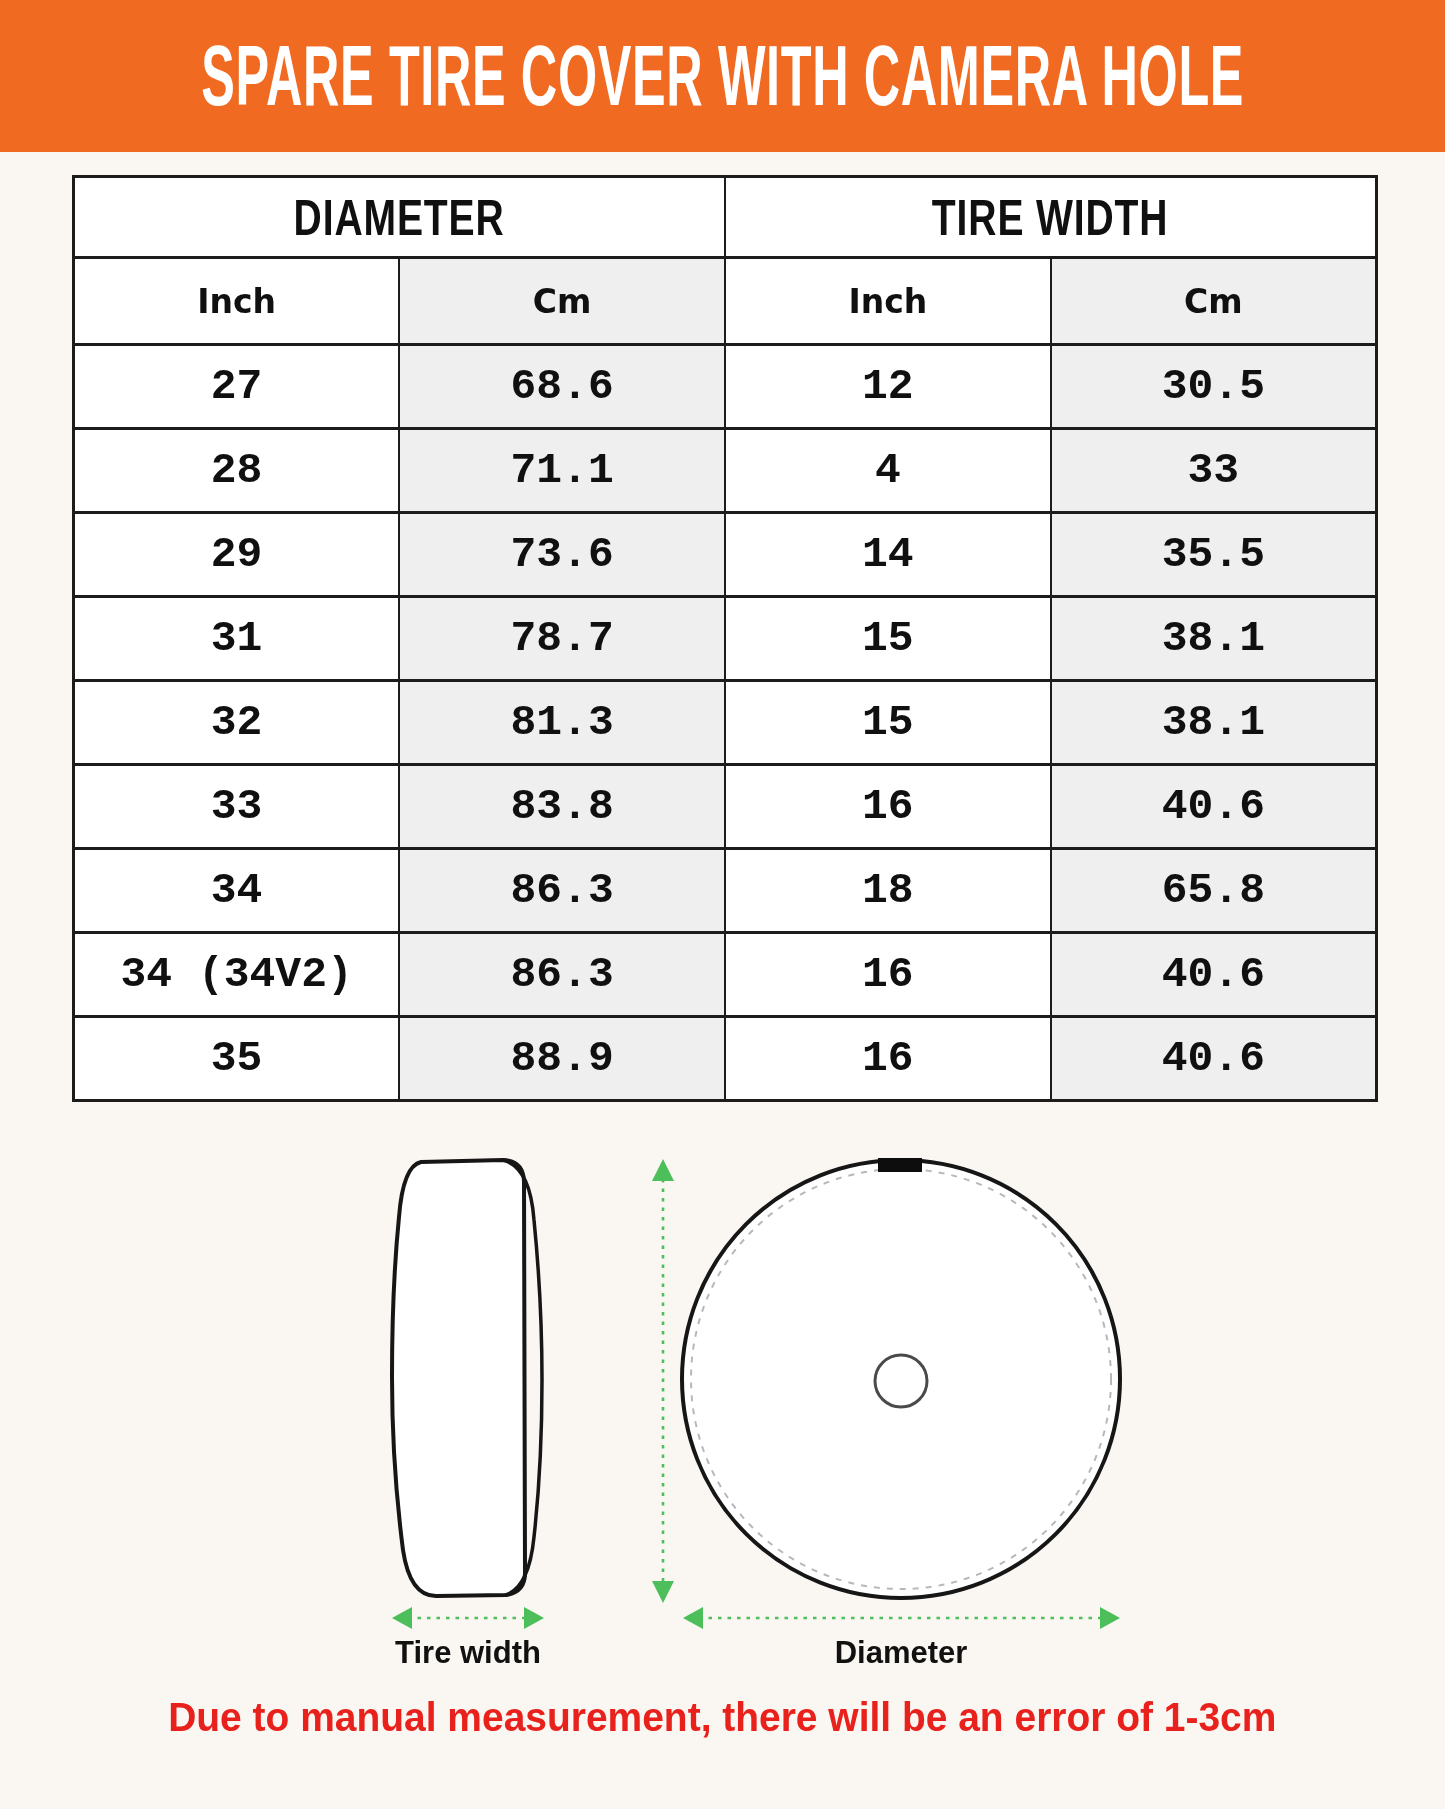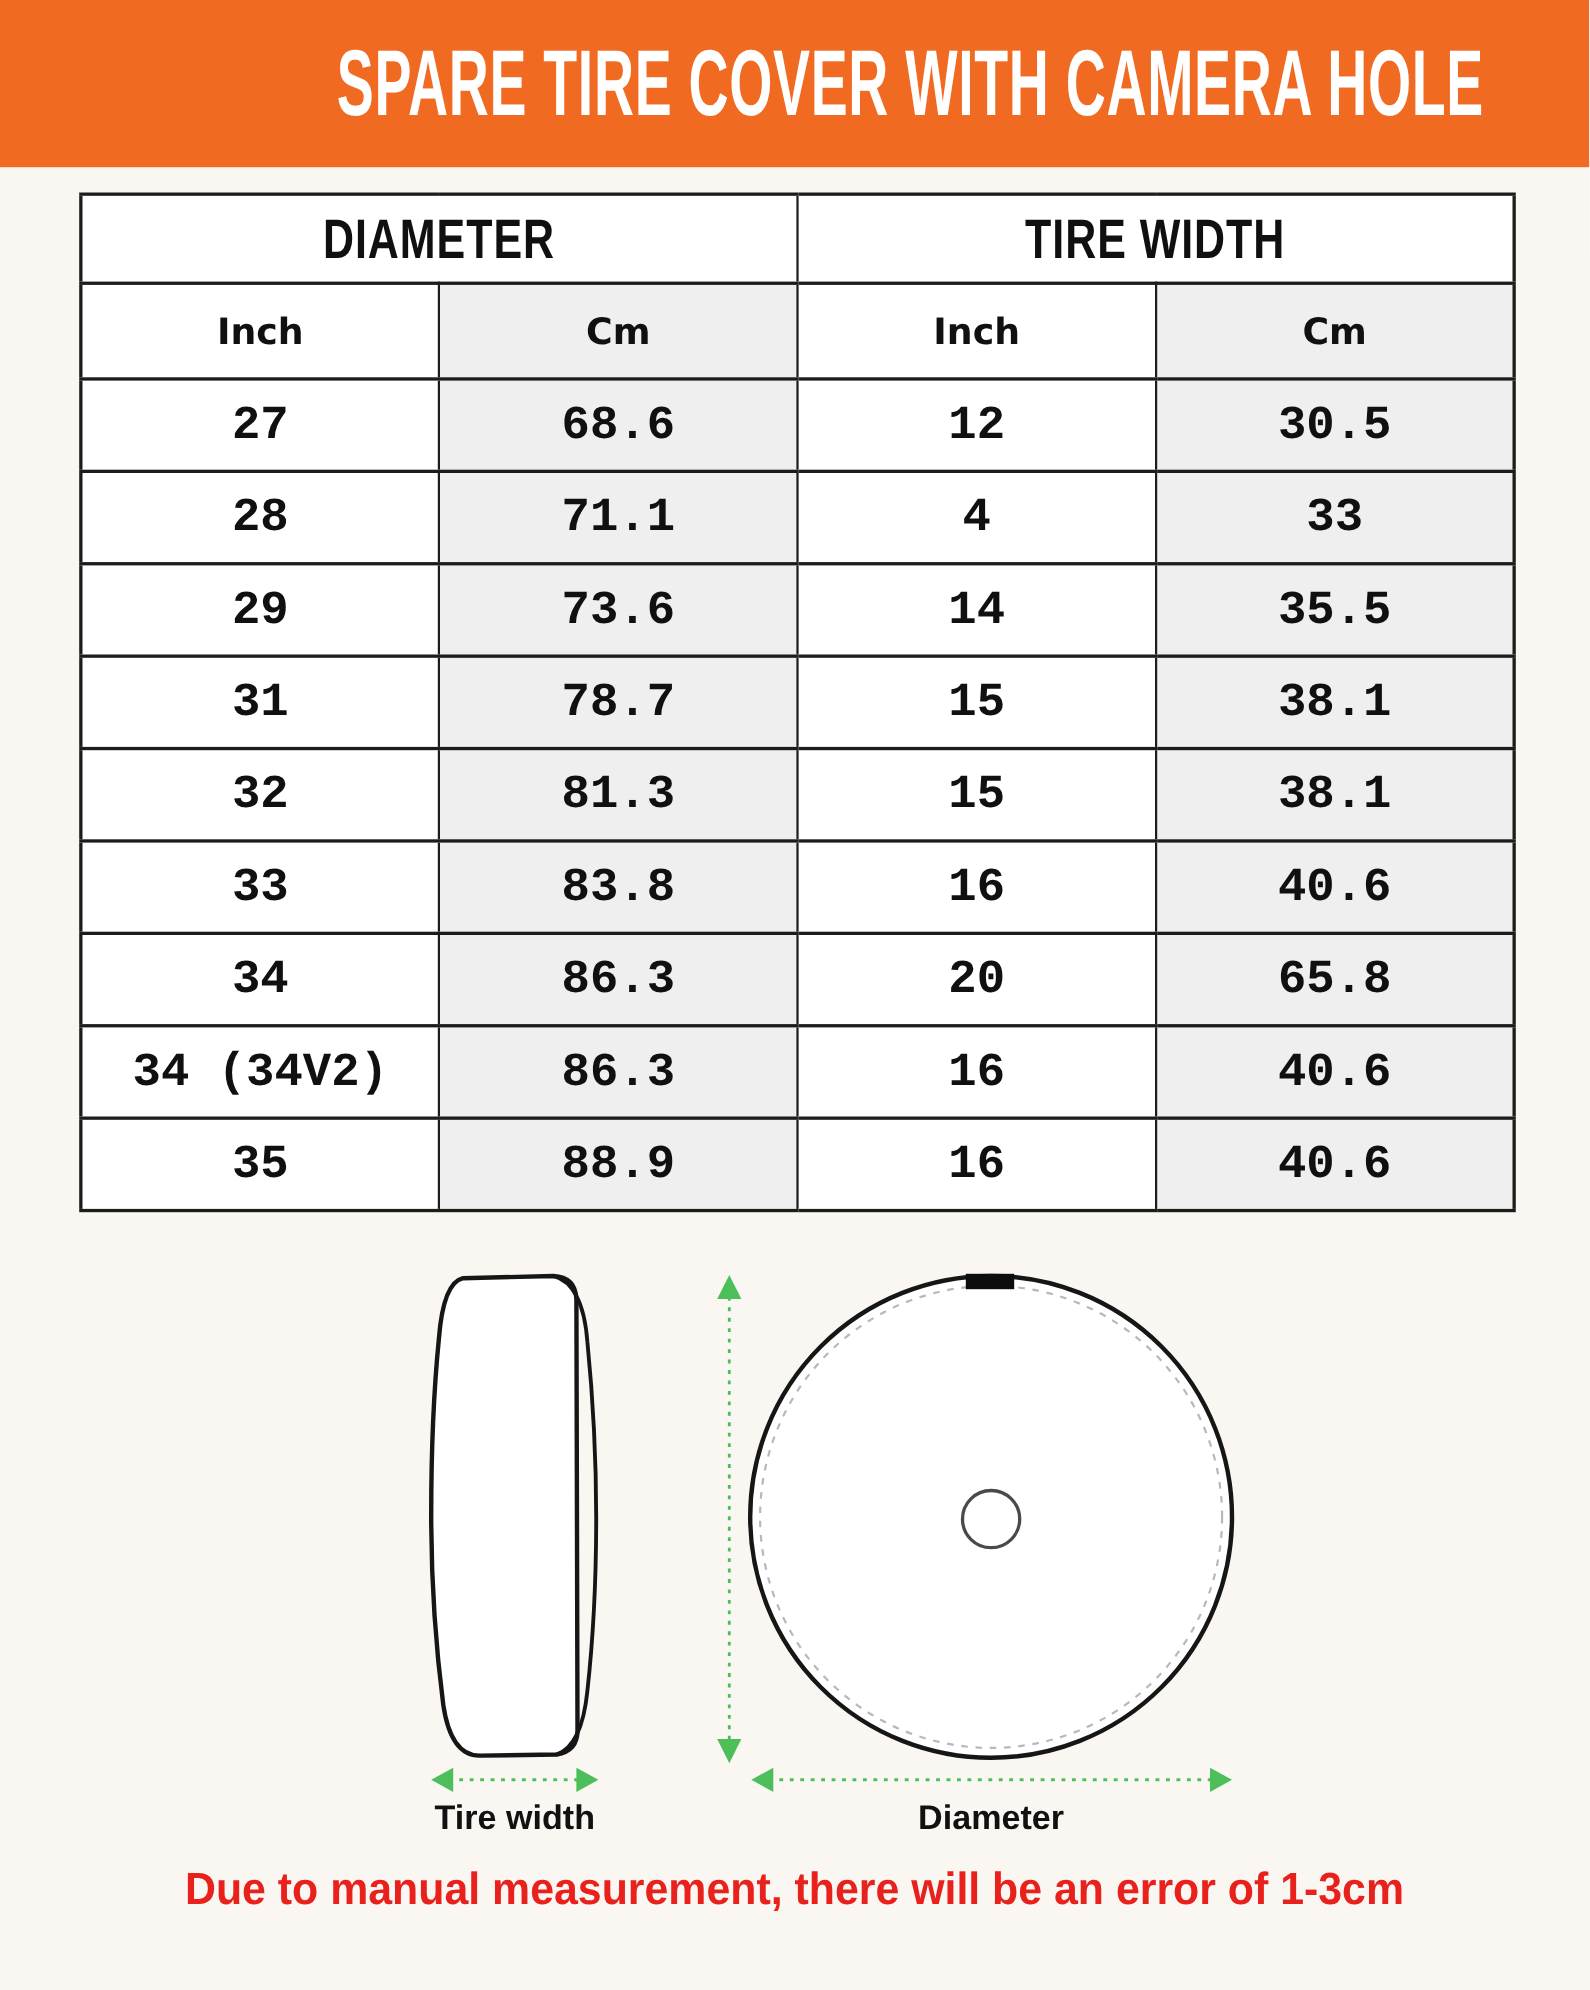--- a/index.html
+++ b/index.html
@@ -7,21 +7,21 @@
   .page{
     position:relative;
     width:1445px;height:1809px;
     background:var(--page-bg,#FAF7F2);
     overflow:hidden;
   }
   
   .banner{
     width:100%;height:152px;
     background:var(--banner-bg,#F06A22);
-    display:flex;align-items:center;justify-content:flex-start;
+    display:flex;align-items:center;justify-content:center;
   }
   .banner-title{
     color:#ffffff;
     font-weight:700;
     font-size:80px;
     letter-spacing:1px;
     white-space:nowrap;
     display:inline-block;
     transform:scale(0.63,1.06);
     transform-origin:center center;
@@ -148,21 +148,21 @@
           </tr>
           <tr>
             <td class="cell">33</td>
             <td class="cell gray">83.8</td>
             <td class="cell">16</td>
             <td class="cell gray">40.6</td>
           </tr>
           <tr>
             <td class="cell">34</td>
             <td class="cell gray">86.3</td>
-            <td class="cell">20</td>
+            <td class="cell">18</td>
             <td class="cell gray">65.8</td>
           </tr>
           <tr>
             <td class="cell">34 (34V2)</td>
             <td class="cell gray">86.3</td>
             <td class="cell">16</td>
             <td class="cell gray">40.6</td>
           </tr>
           <tr>
             <td class="cell">35</td>

